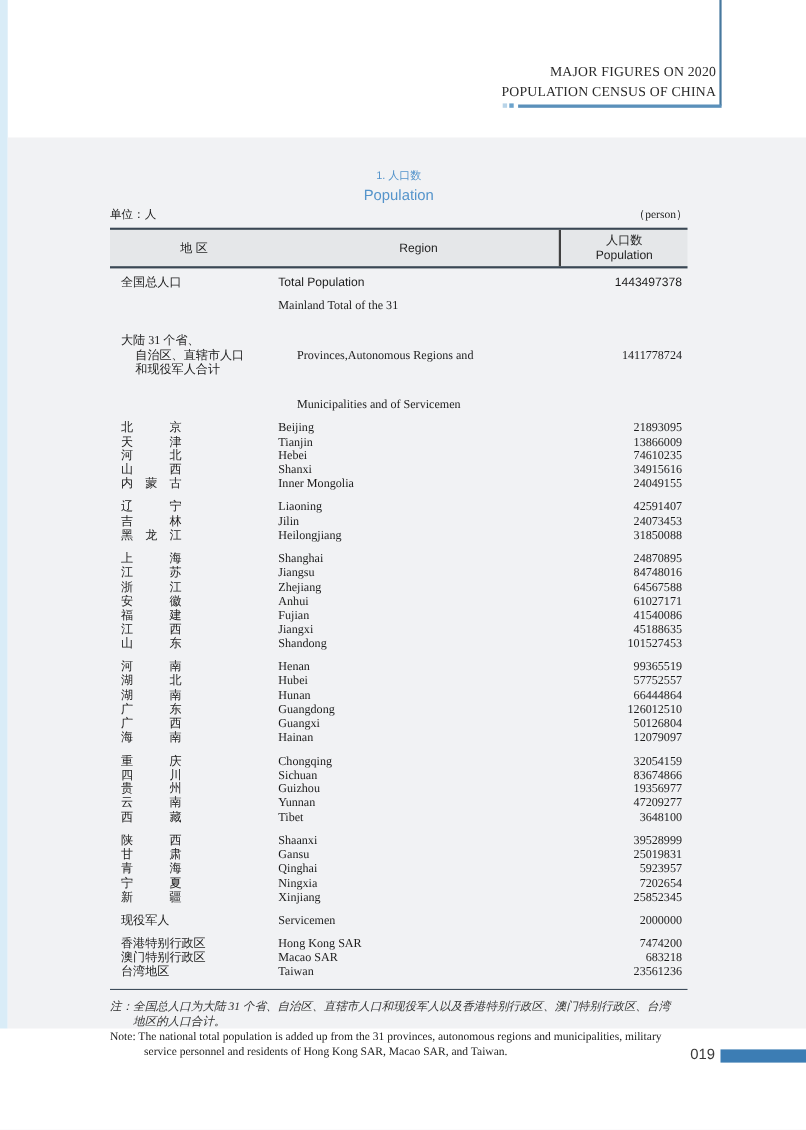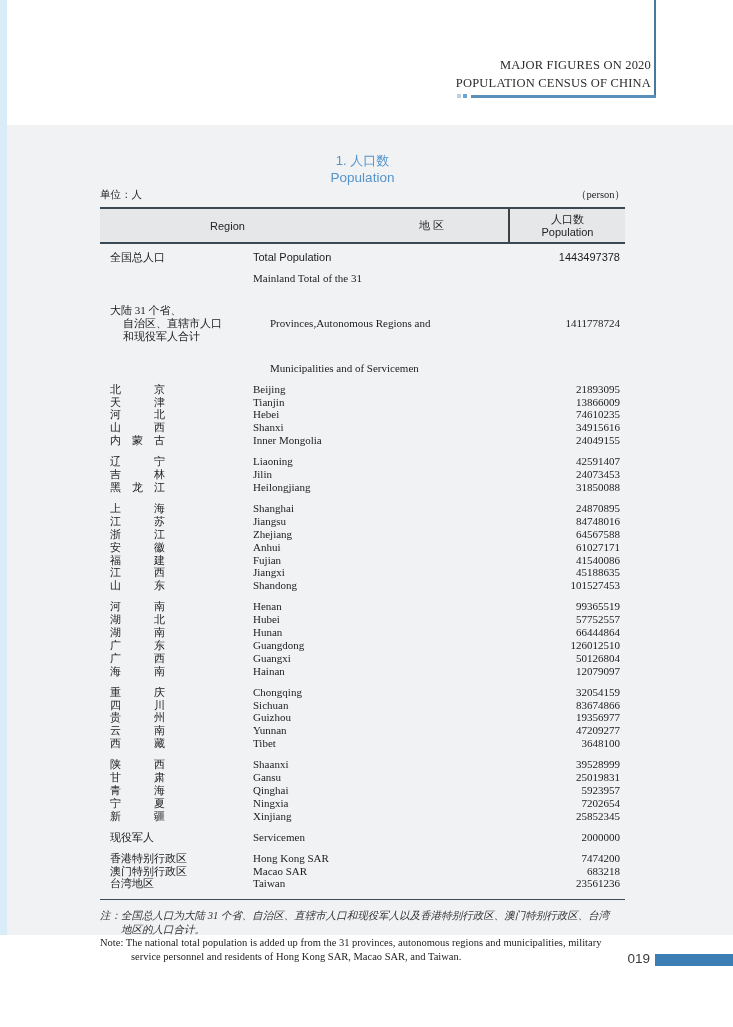--- a/index.html
+++ b/index.html
@@ -37,21 +37,21 @@
   .header-rule .rule-line { flex:1; height:3px; background:#5a90ba; margin-left:2px; }
 
   
   .content {
     position:absolute; left:7px; top:125px; width:726px; height:810px;
     background:#f1f2f4;
   }
   .inner { width:525px; margin-left:93px; }
   .title-block { padding-top:27px; text-align:center;
     font-family:"Liberation Sans", sans-serif; color:#5494cb; }
-  .title-zh { font-size:13px; line-height:17px; }
+  .title-zh { font-size:10px; line-height:17px; }
   .title-en { font-size:13.5px; line-height:17px; }
   .unit-row {
     margin-top:2px; display:flex; justify-content:space-between;
     font-size:10.5px; color:#222;
   }
   
   .ptable {
     margin-top:5px;
     border-top:2px solid #3a4754;
     border-bottom:1.5px solid #3e4c5a;
@@ -119,22 +119,22 @@
       <div class="title-en">Population</div>
     </div>
 
     <div class="unit-row">
       <span>单位：人</span>
       <span>（person）</span>
     </div>
 
     <div class="ptable">
       <div class="thead">
+        <div class="hcell h-zh">地  区</div>
         <div class="hcell h-en">Region</div>
-        <div class="hcell h-zh">地  区</div>
         <div class="hcell h-val">
           <div>人口数</div>
           <div>Population</div>
         </div>
       </div>
       <div class="tbody" id="tbody">
           <div class="tgroup sans">
             <div class="trow">
               <div class="cell zh"><span>全国总人口</span></div>
               <div class="cell en">Total Population</div>

